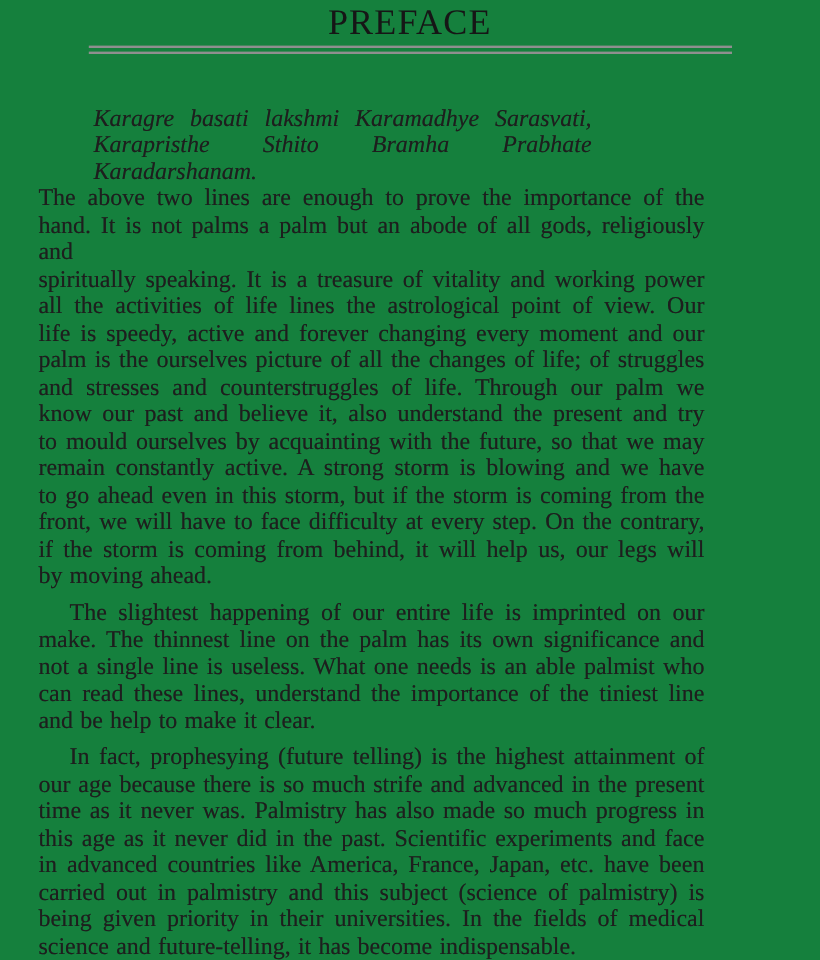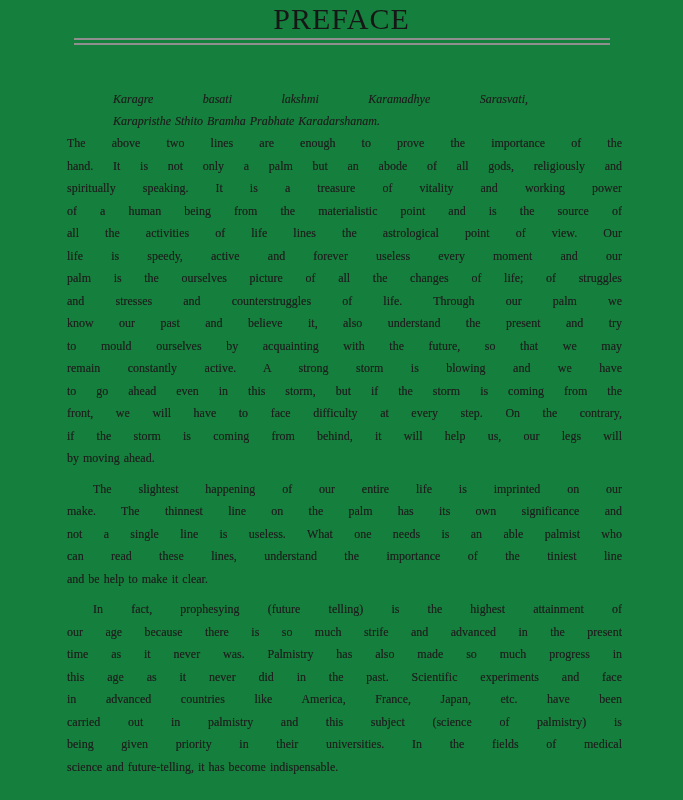--- a/index.html
+++ b/index.html
@@ -24,22 +24,22 @@
   }
   .title-rule {
     width: 536px;
     height: 3px;
     margin: 3px auto 0 auto;
     border-top: 2px solid #8f8f8f;
     border-bottom: 2px solid #8f8f8f;
   }
   .content {
     width: 555px;
-    margin: 43px 0 0 67px;
-    font-size: 12px;
+    margin: 43px 0 0 32px;
+    font-size: 20px;
     line-height: 22.5px;
     text-shadow: 0 0 0.4px rgba(30,30,30,0.55);
   }
   .verse {
     margin-left: 46px;
     width: 415px;
     font-style: italic;
     line-height: 22px;
   }
   .para { margin: 0; }
@@ -67,25 +67,24 @@
 
   <div class="content">
 
     <div class="verse">
       <div class="line">Karagre basati lakshmi Karamadhye Sarasvati,</div>
       <div class="line last">Karapristhe Sthito Bramha Prabhate Karadarshanam.</div>
     </div>
 
     <div class="para">
       <div class="line">The above two lines are enough to prove the importance of the</div>
-      <div class="line">hand. It is not only a palm but an abode of all gods, religiously and</div>
+      <div class="line">hand. It is not palms a palm but an abode of all gods, religiously and</div>
       <div class="line">spiritually speaking. It is a treasure of vitality and working power</div>
-      <div class="line">of a human being from the materialistic point and is the source of</div>
       <div class="line">all the activities of life lines the astrological point of view. Our</div>
-      <div class="line">life is speedy, active and forever useless every moment and our</div>
+      <div class="line">life is speedy, active and forever changing every moment and our</div>
       <div class="line">palm is the ourselves picture of all the changes of life; of struggles</div>
       <div class="line">and stresses and counterstruggles of life. Through our palm we</div>
       <div class="line">know our past and believe it, also understand the present and try</div>
       <div class="line">to mould ourselves by acquainting with the future, so that we may</div>
       <div class="line">remain constantly active. A strong storm is blowing and we have</div>
       <div class="line">to go ahead even in this storm, but if the storm is coming from the</div>
       <div class="line">front, we will have to face difficulty at every step. On the contrary,</div>
       <div class="line">if the storm is coming from behind, it will help us, our legs will</div>
       <div class="line last">by moving ahead.</div>
     </div>

